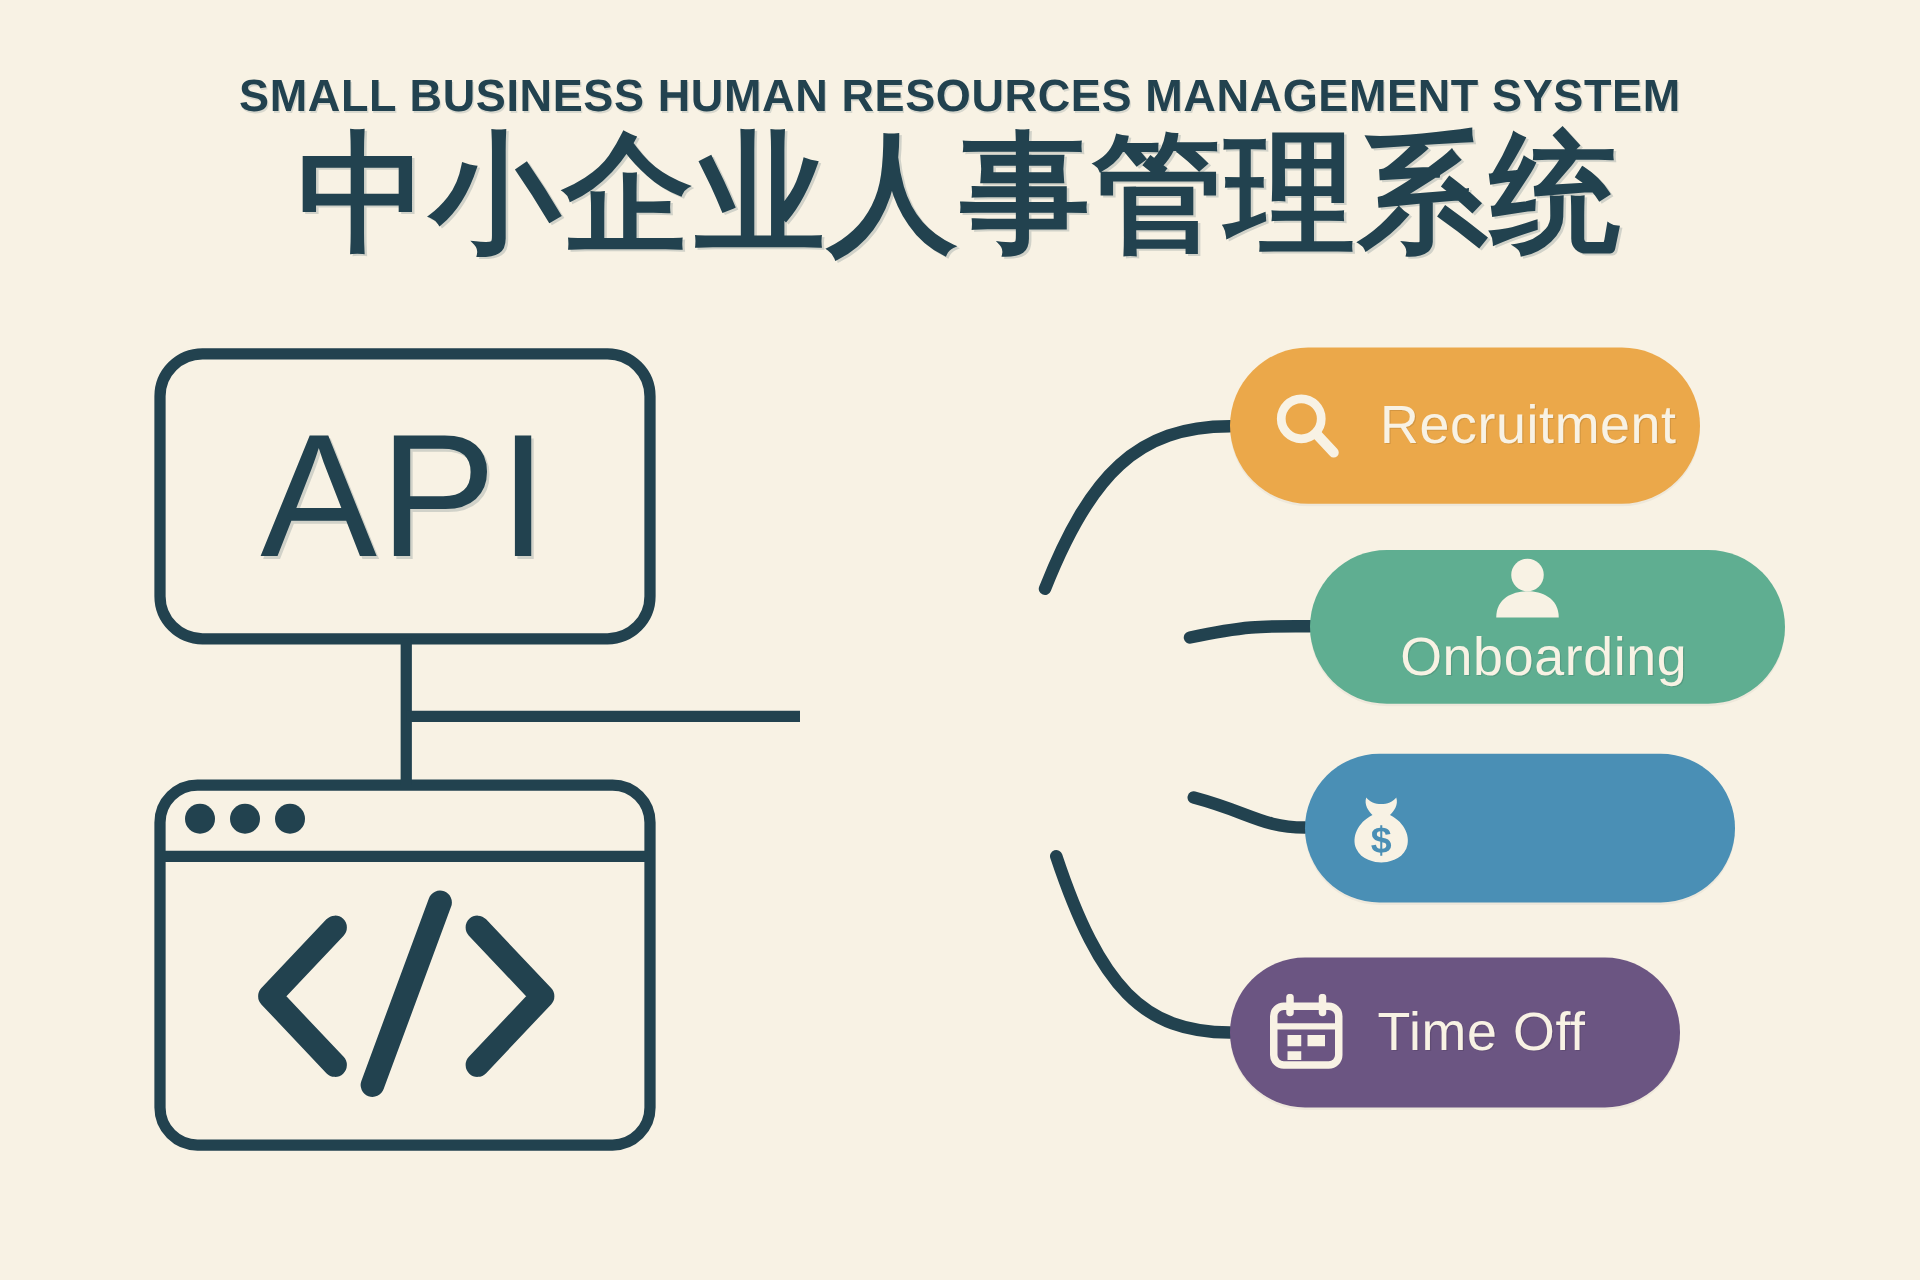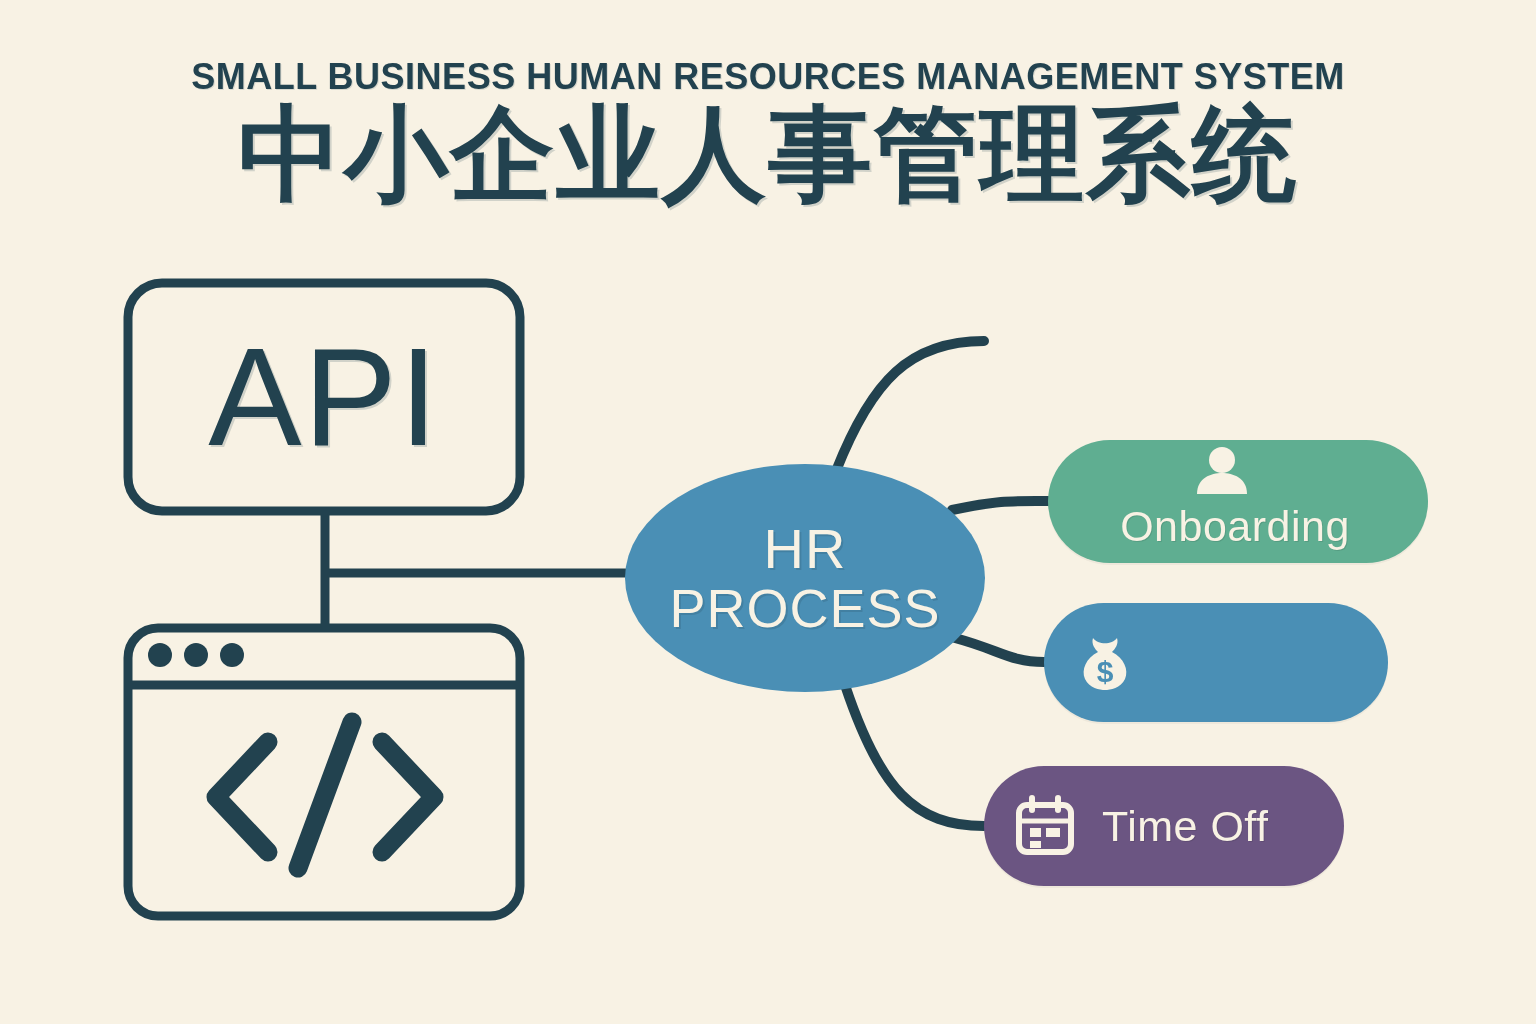--- a/index.html
+++ b/index.html
@@ -103,25 +103,28 @@
     <g fill="none" stroke="#22424f" stroke-width="10" stroke-linecap="round">
       <path d="M 836,471 C 872,380 910,341 984,341"></path>
       <path d="M 952,510 C 1000,500 1012,501 1048,501"></path>
       <path d="M 955,638 C 1000,650 1010,662 1044,662"></path>
       <path d="M 845,685 C 880,790 915,826 984,826"></path>
     </g>
   </svg>
 
   <div id="api-label">API</div>
 
-  <div id="hr-node">
-    <div class="hr-line l1">HR</div>
-    <div class="hr-line l2">PROCESS</div>
+
+  <div class="pill" id="pill-recruitment">
+    <svg class="pill-ico" width="64" height="64" viewBox="0 0 64 64">
+      <circle cx="27" cy="26" r="16" fill="none" stroke="#f8f2e4" stroke-width="7"></circle>
+      <line x1="39" y1="38" x2="53" y2="53" stroke="#f8f2e4" stroke-width="8" stroke-linecap="round"></line>
+    </svg>
+    <span class="pill-label">Recruitment</span>
   </div>
-
 
   <div class="pill" id="pill-onboarding">
     <svg class="pill-ico" width="62" height="62" viewBox="0 0 62 62">
       <circle cx="31" cy="20" r="13" fill="#f8f2e4"></circle>
       <path d="M6 54 C6 38 20 33 31 33 C42 33 56 38 56 54 Z" fill="#f8f2e4"></path>
     </svg>
     <span class="pill-label">Onboarding</span>
   </div>
 
   <div class="pill" id="pill-payroll">

